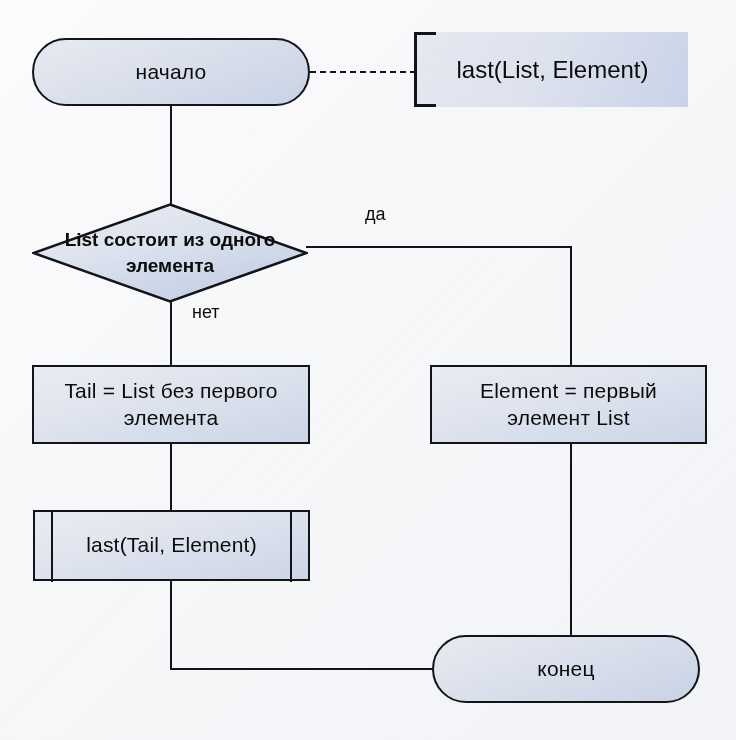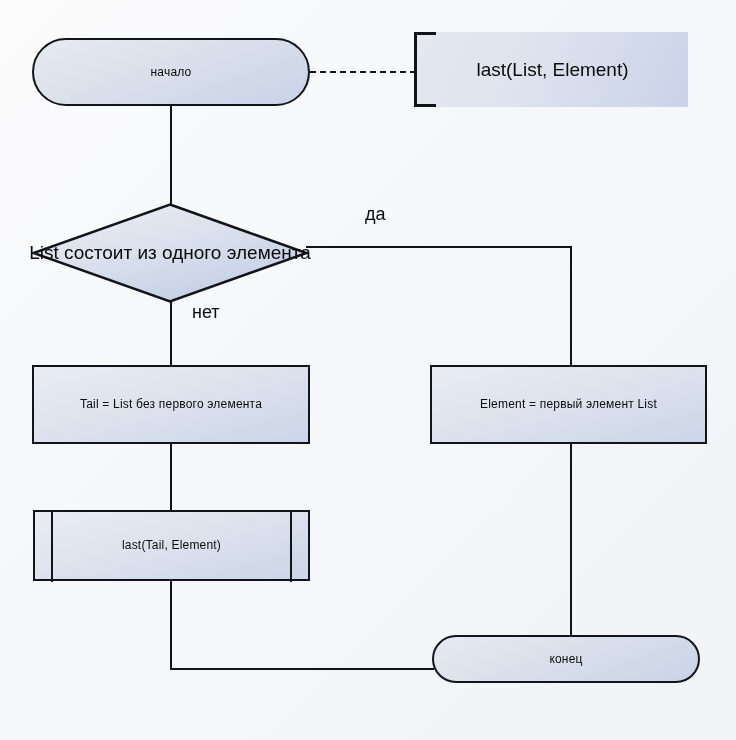--- a/index.html
+++ b/index.html
@@ -16,21 +16,21 @@
     overflow: hidden;
   }
   .node {
     position: absolute;
     box-sizing: border-box;
     display: flex;
     align-items: center;
     justify-content: center;
     text-align: center;
     color: #0b0b0b;
-    font-size: 12px;
+    font-size: 21px;
     line-height: 1.25;
     letter-spacing: 0.2px;
     z-index: 3;
   }
   
   .terminal {
     border: 2.5px solid #12141a;
     border-radius: 40px;
     background: linear-gradient(160deg, #e7eaf1 0%, #dde2ec 35%, #c9d3e6 100%);
   }
@@ -69,30 +69,31 @@
     left: -14px;
     right: -14px;
     top: 50%;
     transform: translateY(-50%);
     text-align: center;
     font-size: 19px;
     line-height: 1.35;
     color: #0b0b0b;
     z-index: 4;
     pointer-events: none;
+    font-weight: bold;
   }
 
   
   .note {
     position: absolute;
     box-sizing: border-box;
     display: flex;
     align-items: center;
     justify-content: center;
-    font-size: 19px;
+    font-size: 24px;
     color: #0b0b0b;
     background: linear-gradient(115deg, #e4e8f0 0%, #dde2ee 45%, #c9d2e8 100%);
     z-index: 3;
   }
   .note-bracket {
     position: absolute;
     z-index: 4;
   }
   .note-bracket .vline {
     position: absolute;
@@ -185,17 +186,17 @@
   <div class="node process" style="left:430px; top:365px; width:277px; height:79px; padding:0 4px;">
     <span>Element = первый элемент List</span>
   </div>
 
   <div class="node subroutine" style="left:33px; top:510px; width:277px; height:71px; padding:0 24px;">
     <span class="bar left"></span>
     <span class="bar right"></span>
     <span>last(Tail, Element)</span>
   </div>
 
-  <div class="node terminal" style="left:432px; top:635px; width:268px; height:48px;align-items:center;">
+  <div class="node terminal" style="left:432px; top:635px; width:268px; height:68px;align-items:center;">
     <span>конец</span>
   </div>
 
 </div>
 
 </body></html>

